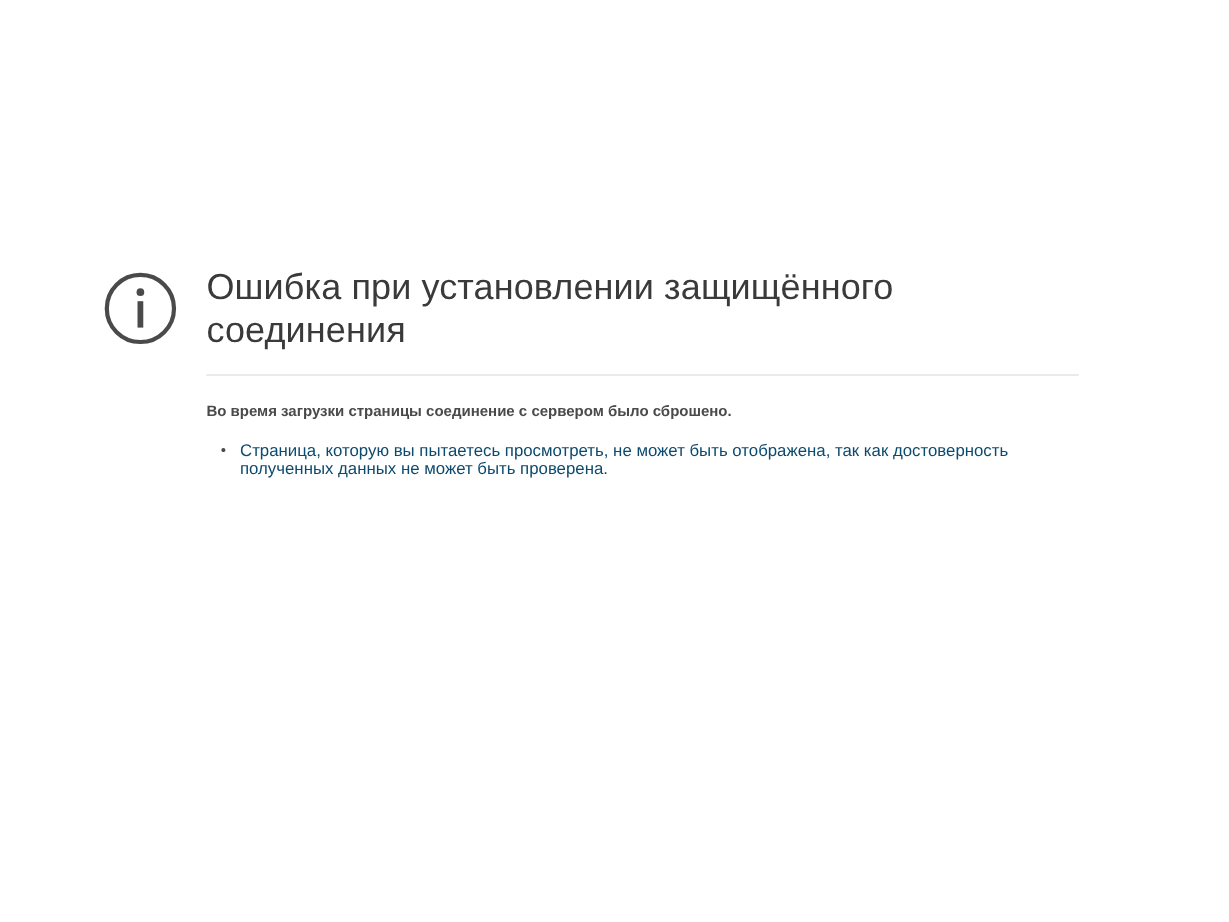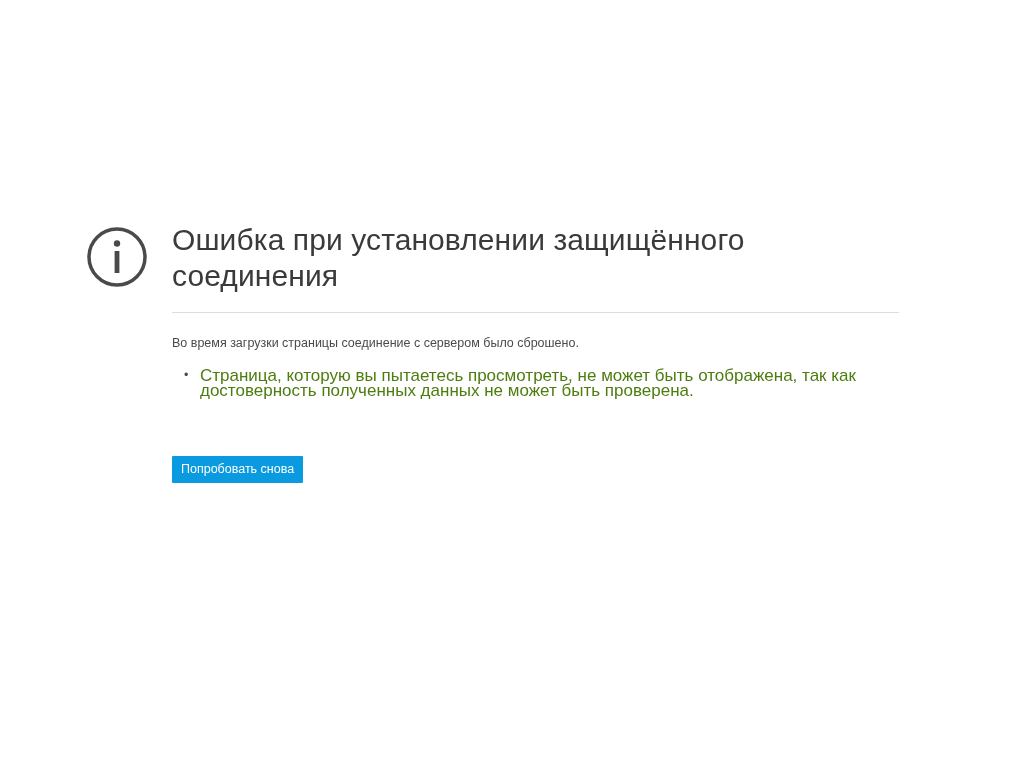--- a/index.html
+++ b/index.html
@@ -64,33 +64,34 @@
     border-top: 1px solid #dddddd;
     margin: 18px 0 0 0;
     width: 727px;
   }
 
   .intro {
     font-size: 12.5px;
     line-height: 17px;
     color: #4a4a4a;
     margin: 22px 0 0 0;
+    font-weight: bold;
   }
 
   ul.reasons {
     margin: 16px 0 0 0;
     padding: 0 0 0 18px;
     list-style: none;
   }
 
   ul.reasons li {
     position: relative;
-    font-size: 17px;
+    font-size: 14px;
     line-height: 15px;
-    color: #4d7c0f;
+    color: #0c4a6e;
     margin-bottom: 10px;
     padding-left: 10px;
   }
 
   ul.reasons li::before {
     content: "\2022";
     position: absolute;
     left: -6px;
     top: 0;
     color: #4a4a4a;
@@ -133,19 +134,16 @@
 
     <div class="body-block">
       <hr class="divider">
 
       <p class="intro">Во время загрузки страницы соединение с сервером было сброшено.</p>
 
       <ul class="reasons">
         <li>Страница, которую вы пытаетесь просмотреть, не может быть отображена, так как достоверность полученных данных не может быть проверена.</li>
       </ul>
 
-      <div class="retry-wrap">
-        <button class="retry-button">Попробовать снова</button>
-      </div>
     </div>
 
   </div>
 </div>
 
 </body></html>

